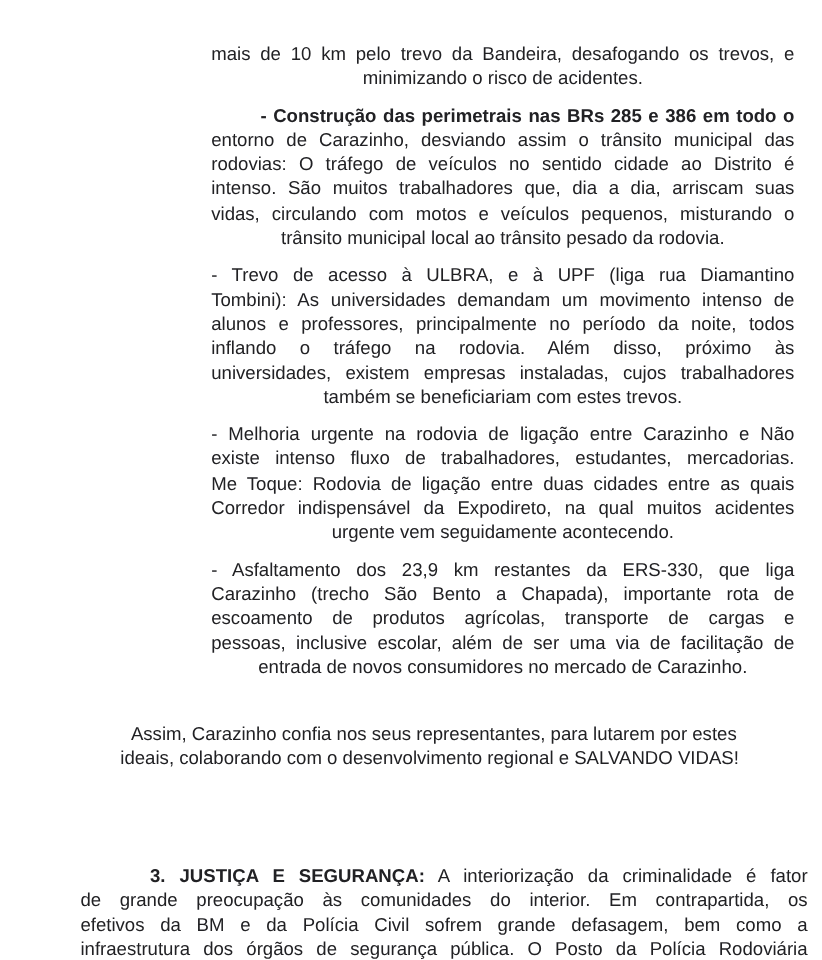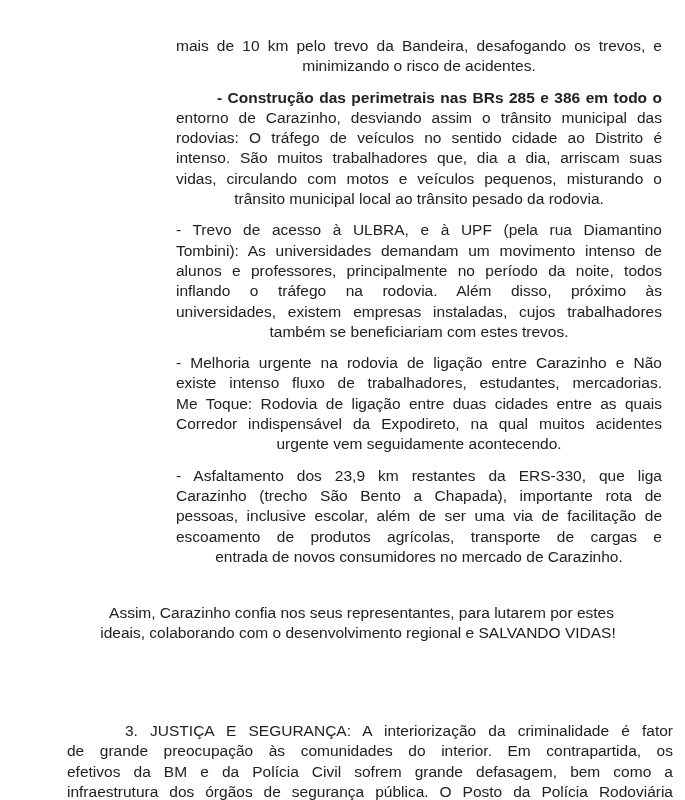--- a/index.html
+++ b/index.html
@@ -22,21 +22,21 @@
   .block-justice { left: 67px;  top: 710px; width: 606px; }
   .para { margin: 0 0 11px 0; }
   .para:last-child { margin-bottom: 0; }
   
   .ln  { text-align: justify; text-align-last: justify; text-justify: inter-word; }
   
   .ln-end { text-align: center; }
   .indent-41 { padding-left: 41px; font-weight: bold; }
   .indent-58 { padding-left: 58px; }
   .indent-7  { padding-left: 7px; }
-  .bold { font-weight: normal; }
+  .bold { font-weight: bold; }
 </style>
 </head>
 <body>
 
 <div class="block block-roads">
 
   <p class="para">
     </p>
     <div class="ln">mais de 10 km pelo trevo da Bandeira, desafogando os trevos, e</div>
     <div class="ln-end">minimizando o risco de acidentes.</div>
@@ -47,43 +47,43 @@
     <div class="ln indent-41">- Construção das perimetrais nas BRs 285 e 386 em todo o</div>
     <div class="ln">entorno de Carazinho, desviando assim o trânsito municipal das</div>
     <div class="ln">rodovias: O tráfego de veículos no sentido cidade ao Distrito é</div>
     <div class="ln">intenso. São muitos trabalhadores que, dia a dia, arriscam suas</div>
     <div class="ln">vidas, circulando com motos e veículos pequenos, misturando o</div>
     <div class="ln-end">trânsito municipal local ao trânsito pesado da rodovia.</div>
   <p></p>
 
   <p class="para">
     </p>
-    <div class="ln">- Trevo de acesso à ULBRA, e à UPF (pela rua Diamantino</div>
+    <div class="ln">- Trevo de acesso à ULBRA, e à UPF (liga rua Diamantino</div>
     <div class="ln">Tombini): As universidades demandam um movimento intenso de</div>
     <div class="ln">alunos e professores, principalmente no período da noite, todos</div>
     <div class="ln">inflando o tráfego na rodovia. Além disso, próximo às</div>
     <div class="ln">universidades, existem empresas instaladas, cujos trabalhadores</div>
     <div class="ln-end">também se beneficiariam com estes trevos.</div>
   <p></p>
 
   <p class="para">
     </p>
     <div class="ln">- Melhoria urgente na rodovia de ligação entre Carazinho e Não</div>
     <div class="ln">existe intenso fluxo de trabalhadores, estudantes, mercadorias.</div>
     <div class="ln">Me Toque: Rodovia de ligação entre duas cidades entre as quais</div>
     <div class="ln">Corredor indispensável da Expodireto, na qual muitos acidentes</div>
     <div class="ln-end">urgente vem seguidamente acontecendo.</div>
   <p></p>
 
   <p class="para">
     </p>
     <div class="ln">- Asfaltamento dos 23,9 km restantes da ERS-330, que liga</div>
     <div class="ln">Carazinho (trecho São Bento a Chapada), importante rota de</div>
+    <div class="ln">escoamento de produtos agrícolas, transporte de cargas e</div>
     <div class="ln">pessoas, inclusive escolar, além de ser uma via de facilitação de</div>
-    <div class="ln">escoamento de produtos agrícolas, transporte de cargas e</div>
     <div class="ln-end">entrada de novos consumidores no mercado de Carazinho.</div>
   <p></p>
 
 </div>
 
 <div class="block block-closing">
   <p class="para">
     </p>
     <div class="ln-end indent-7">Assim, Carazinho confia nos seus representantes, para lutarem por estes</div>
     <div class="ln-end">ideais, colaborando com o desenvolvimento regional e SALVANDO VIDAS!</div>

